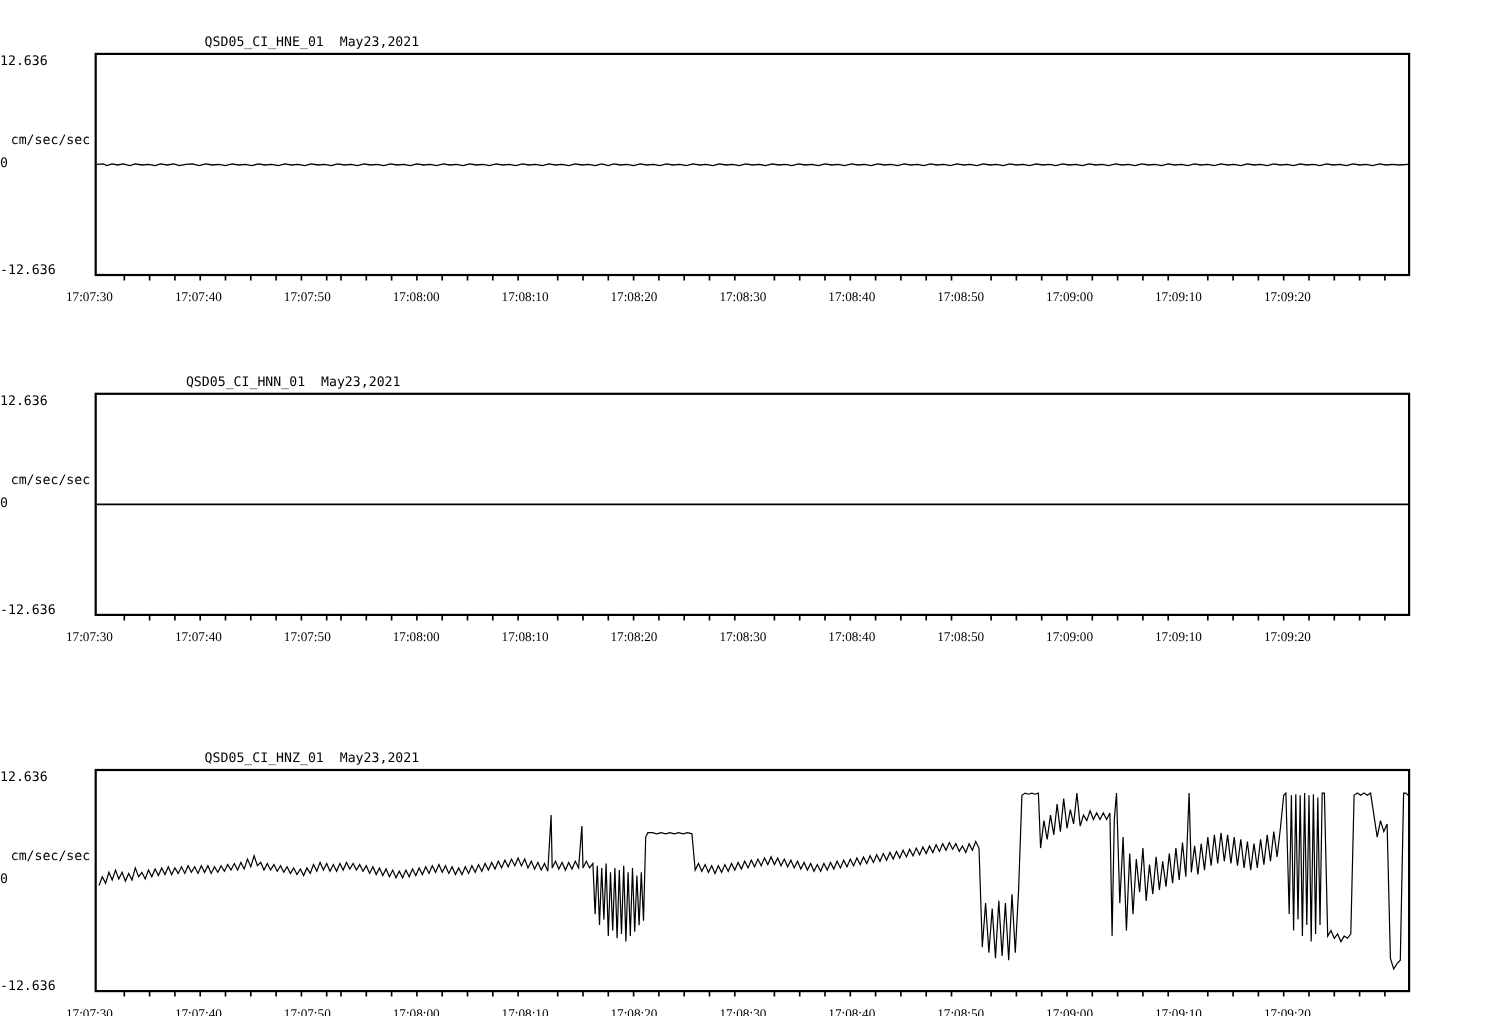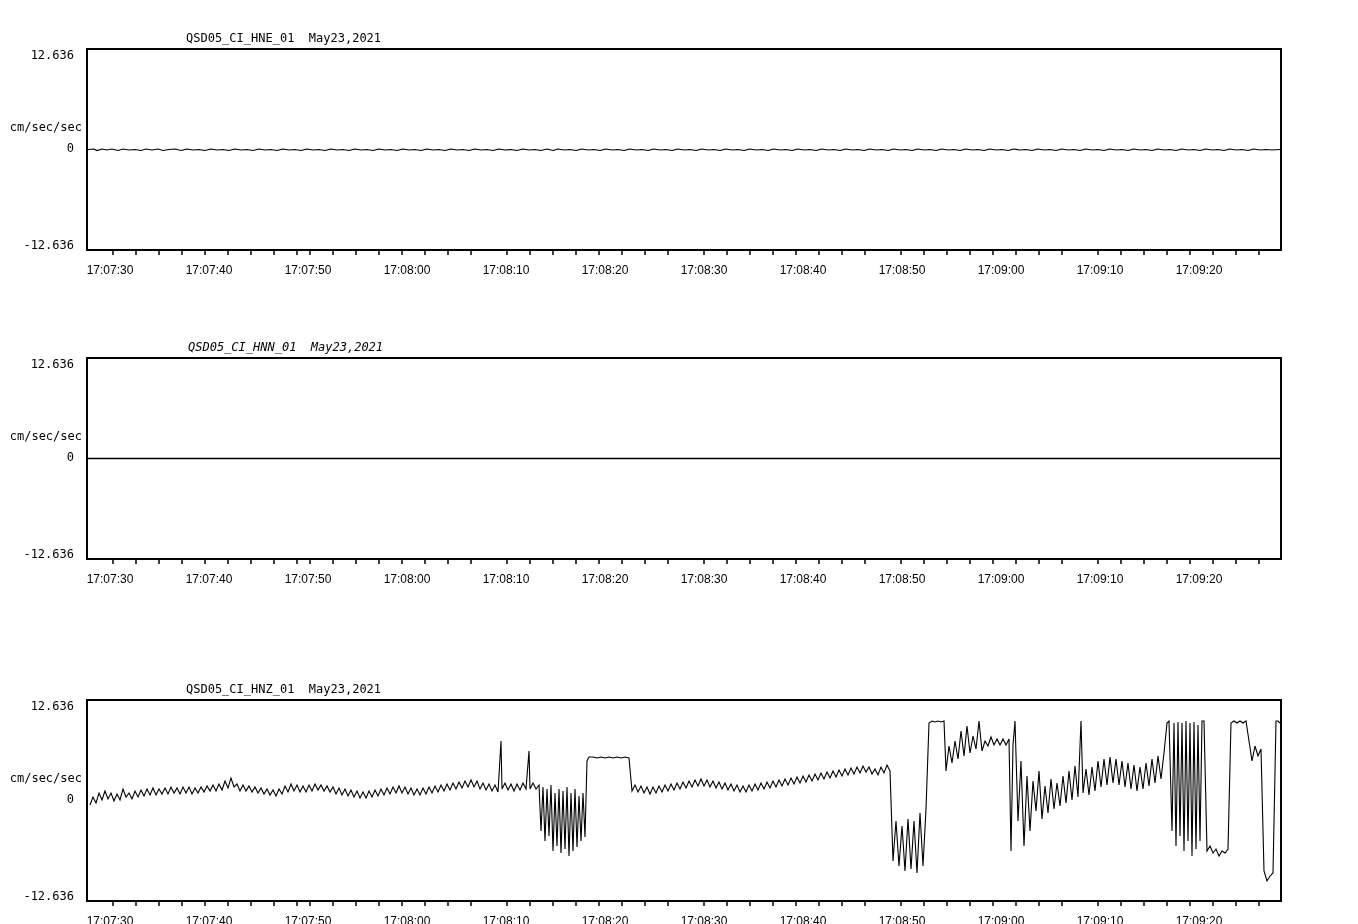--- a/index.html
+++ b/index.html
@@ -41,28 +41,27 @@
     position: absolute;
     font-size: 12px;
     font-family: "DejaVu Sans Mono", monospace;
     text-align: right;
     white-space: pre;
   }
   .ytick {
     position: absolute;
     font-size: 12px;
     font-family: "DejaVu Sans Mono", monospace;
-    text-align: right;
+    text-align: left;
     white-space: pre;
   }
   .xtick {
     position: absolute;
     font-size: 12px;
-    font-family: Liberation Sans, sans-serif;
-    text-align: center;
+    font-family: Liberation Serif, serif;
     white-space: pre;
   }
   svg.trace {
     position: absolute;
     display: block;
   }
   .tickmarks {
     position: absolute;
     display: block;
   }
@@ -147,21 +146,21 @@
     <div class="xtick" style="left:555px; top:263px; width:100px;">17:08:20</div>
     <div class="xtick" style="left:654px; top:263px; width:100px;">17:08:30</div>
     <div class="xtick" style="left:753px; top:263px; width:100px;">17:08:40</div>
     <div class="xtick" style="left:852px; top:263px; width:100px;">17:08:50</div>
     <div class="xtick" style="left:951px; top:263px; width:100px;">17:09:00</div>
     <div class="xtick" style="left:1050px; top:263px; width:100px;">17:09:10</div>
     <div class="xtick" style="left:1149px; top:263px; width:100px;">17:09:20</div>
   </div>
 
   <div class="panel" style="top:306px;height:300px;">
-    <div class="panel-title" style="left:188px; top:34px;font-style:italic;">QSD05_CI_HNN_01  May23,2021</div>
+    <div class="panel-title" style="left:169px; top:34px;">QSD05_CI_HNN_01  May23,2021</div>
     <div class="ylabel" style="left:0px; top:123px; width:82px;">cm/sec/sec</div>
     <div class="ytick" style="left:0px; top:51px; width:74px;">12.636</div>
     <div class="ytick" style="left:0px; top:144px; width:74px;">0</div>
     <div class="ytick" style="left:0px; top:241px; width:74px;">-12.636</div>
 
     <div class="plot-frame" style="left:86px; top:51px; width:1196px; height:203px;">
       <svg class="trace" width="1192" height="199" viewBox="0 0 1192 199" preserveAspectRatio="none">
         <path fill="none" stroke="#000000" stroke-width="1.6" d="M0,99.5 L1192,99.5"></path>
       </svg>
     </div>

